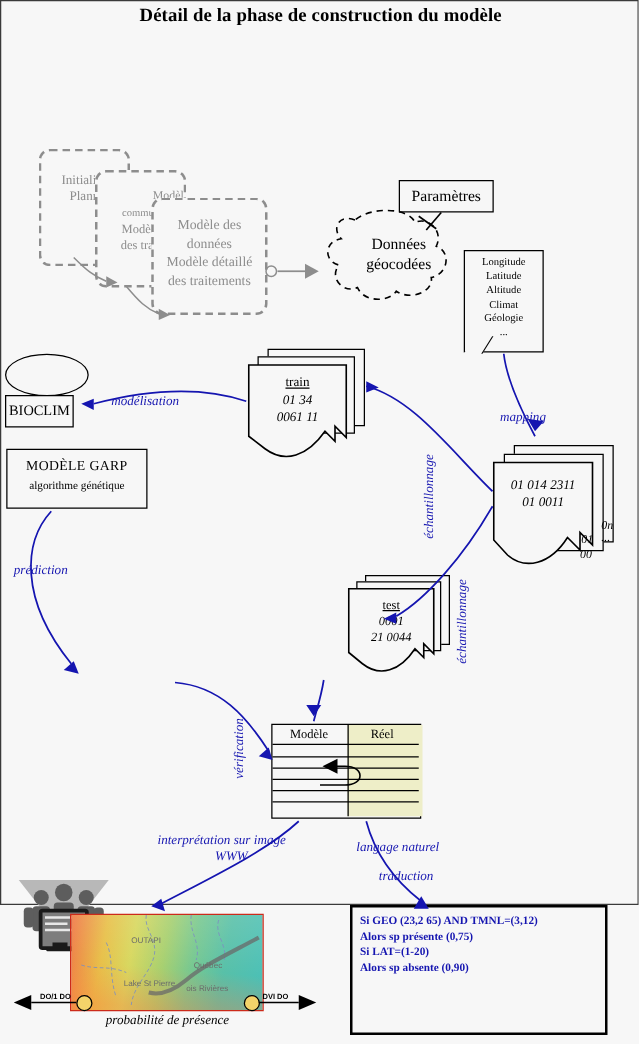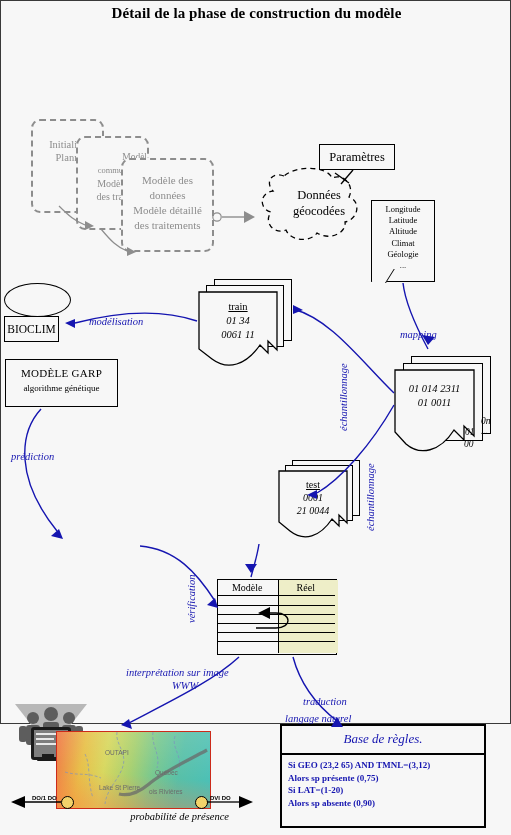--- a/index.html
+++ b/index.html
@@ -77,21 +77,21 @@
            font-weight:bold;font-family:"Liberation Serif",serif;}
 
   
   #map{position:absolute;left:55px;top:730px;width:155px;height:78px;
        border:1.6px solid #cc2a1a;box-sizing:border-box;overflow:hidden;
        background:linear-gradient(100deg,#f07848 0%,#e8c04a 18%,#d8d860 32%,
                   #a8d070 48%,#78c890 62%,#58c0a8 78%,#4ac0b8 100%);}
   #map .mfade{position:absolute;inset:0;
        background:linear-gradient(185deg,rgba(255,255,255,0.12) 0%,
                   rgba(255,170,90,0.0) 55%, rgba(255,120,60,0.35) 92%);}
-  #maplabel{position:absolute;left:38px;top:810px;width:190px;text-align:right;
+  #maplabel{position:absolute;left:38px;top:810px;width:190px;text-align:center;
             font-style:italic;font-size:10.5px;}
   .mtown{position:absolute;font-size:6.5px;color:#6b6b6b;font-family:"Liberation Sans",sans-serif;}
   .mnode{position:absolute;width:11px;height:11px;border:1.4px solid #000;
          border-radius:50%;background:#f3d36a;}
   .mtag{position:absolute;font-size:6px;font-family:"Liberation Sans",sans-serif;
         font-weight:bold;color:#000;}
 
   
   #pres{position:absolute;left:10px;top:703px;width:80px;height:62px;}
   #screen{position:absolute;left:30px;top:726px;width:34px;height:34px;}
@@ -206,21 +206,20 @@
       <span>Modèle</span>
       <span>Réel</span>
     </div>
     <svg width="120" height="76" style="position:absolute;left:0;top:0;">
       <path d="M38,48 L58,48 C74,48 74,33 58,33 L50,33" fill="none" stroke="#000" stroke-width="1.3"></path>
       <polygon points="52,27 52,39 40,33" fill="#000"></polygon>
     </svg>
   </div>
 
   <div id="rb2">
-    <div class="hd">Base de règles.</div>
     <div class="bd">
       <div>Si GEO (23,2 65) AND TMNL=(3,12)</div>
       <div>Alors sp présente (0,75)</div>
       <div>Si LAT=(1-20)</div>
       <div>Alors sp absente (0,90)</div>
     </div>
   </div>
 
   <svg id="pres" viewBox="0 0 80 62">
     <polygon points="4,0 76,0 40,46" fill="#b8b8b8"></polygon>
@@ -333,20 +332,20 @@
 
   <span class="bl" style="left:88px;top:315px;font-size:10.5px;">modélisation</span>
   <span class="bl" style="left:399px;top:328px;font-size:10.5px;">mapping</span>
   <span class="bl vert" style="left:337px;top:430px;font-size:10.5px;">échantillonnage</span>
   <span class="bl vert" style="left:364px;top:530px;font-size:10.5px;">échantillonnage</span>
   <span class="bl" style="left:10px;top:450px;font-size:10.5px;">prédiction</span>
   <span class="bl vert" style="left:185px;top:622px;font-size:10.5px;">vérification</span>
   <span class="bl" style="left:125px;top:666px;font-size:10.5px;">interprétation sur image</span>
   <span class="bl" style="left:171px;top:679px;font-size:10.5px;">WWW</span>
   <span class="bl" style="left:302px;top:695px;font-size:10.5px;">traduction</span>
-  <span class="bl" style="left:284px;top:712px;font-size:10.5px;">langage naturel</span>
+  <span class="bl" style="left:284px;top:672px;font-size:10.5px;">langage naturel</span>
 
   <div style="position:absolute;left:265px;top:186px;width:106px;text-align:center;font-size:12.5px;line-height:16px;">
     <div>Données</div>
     <div>géocodées</div>
   </div>
 
 </div>
 
 </body></html>

